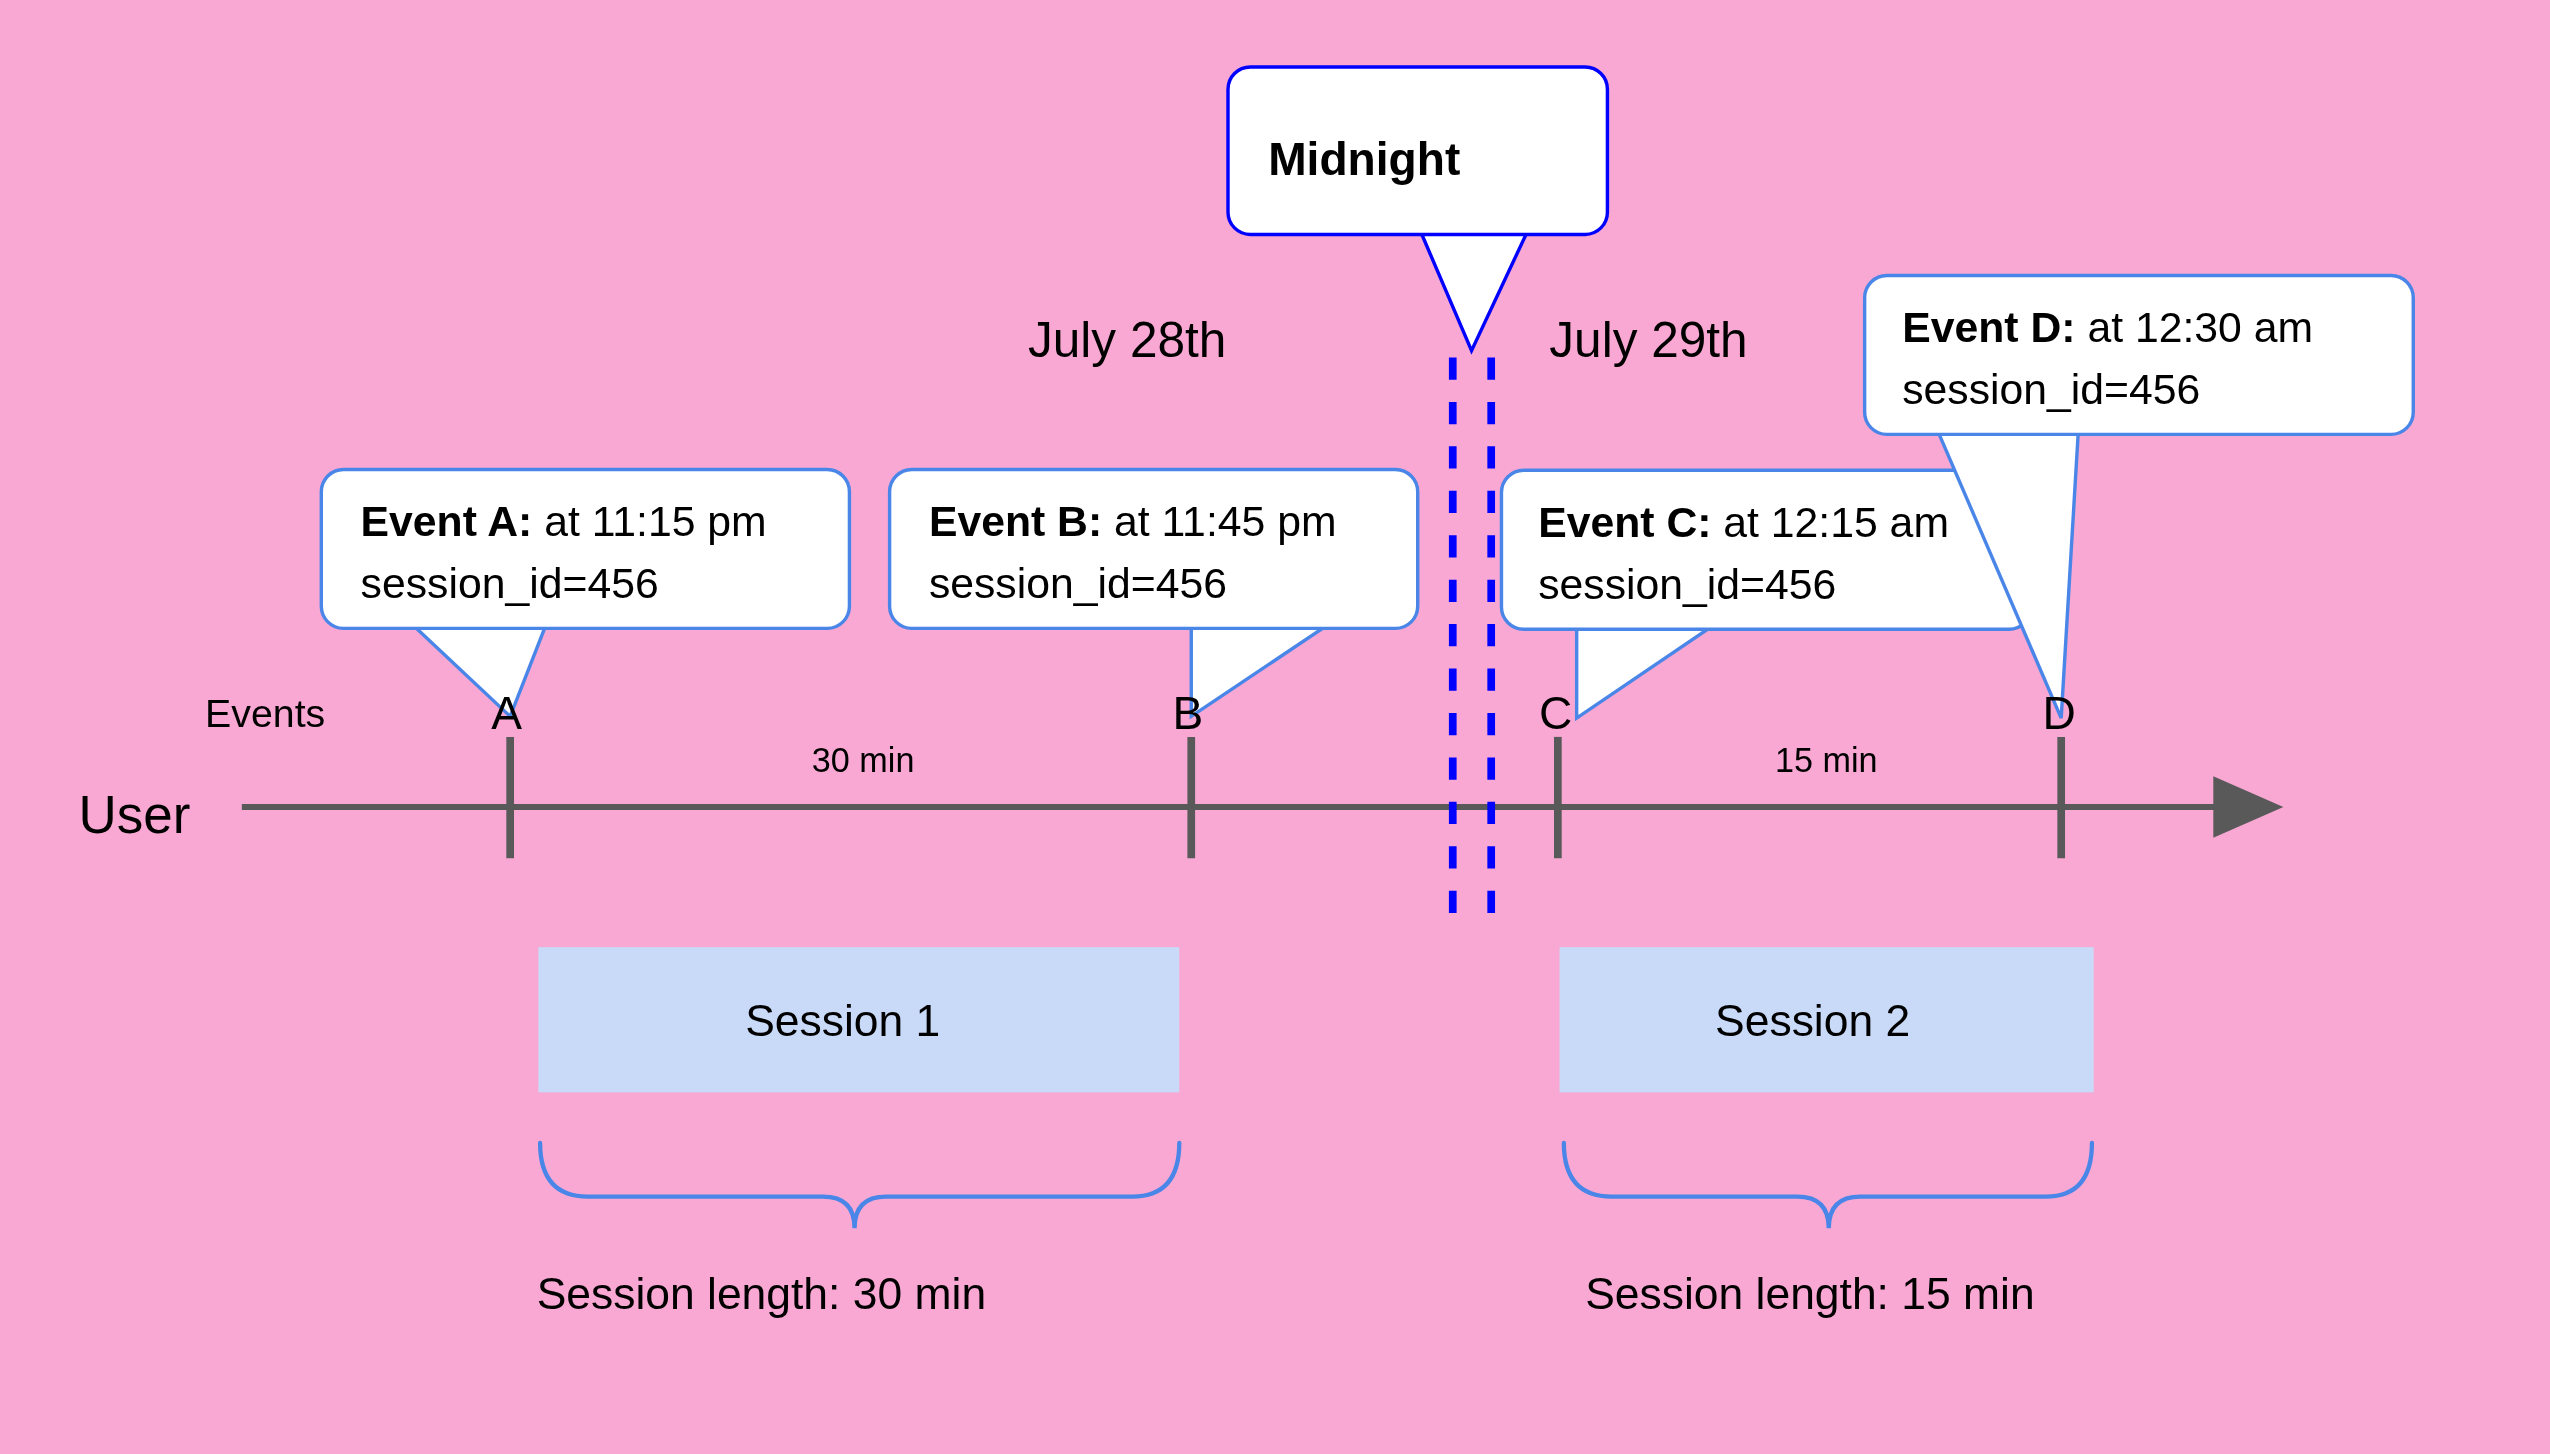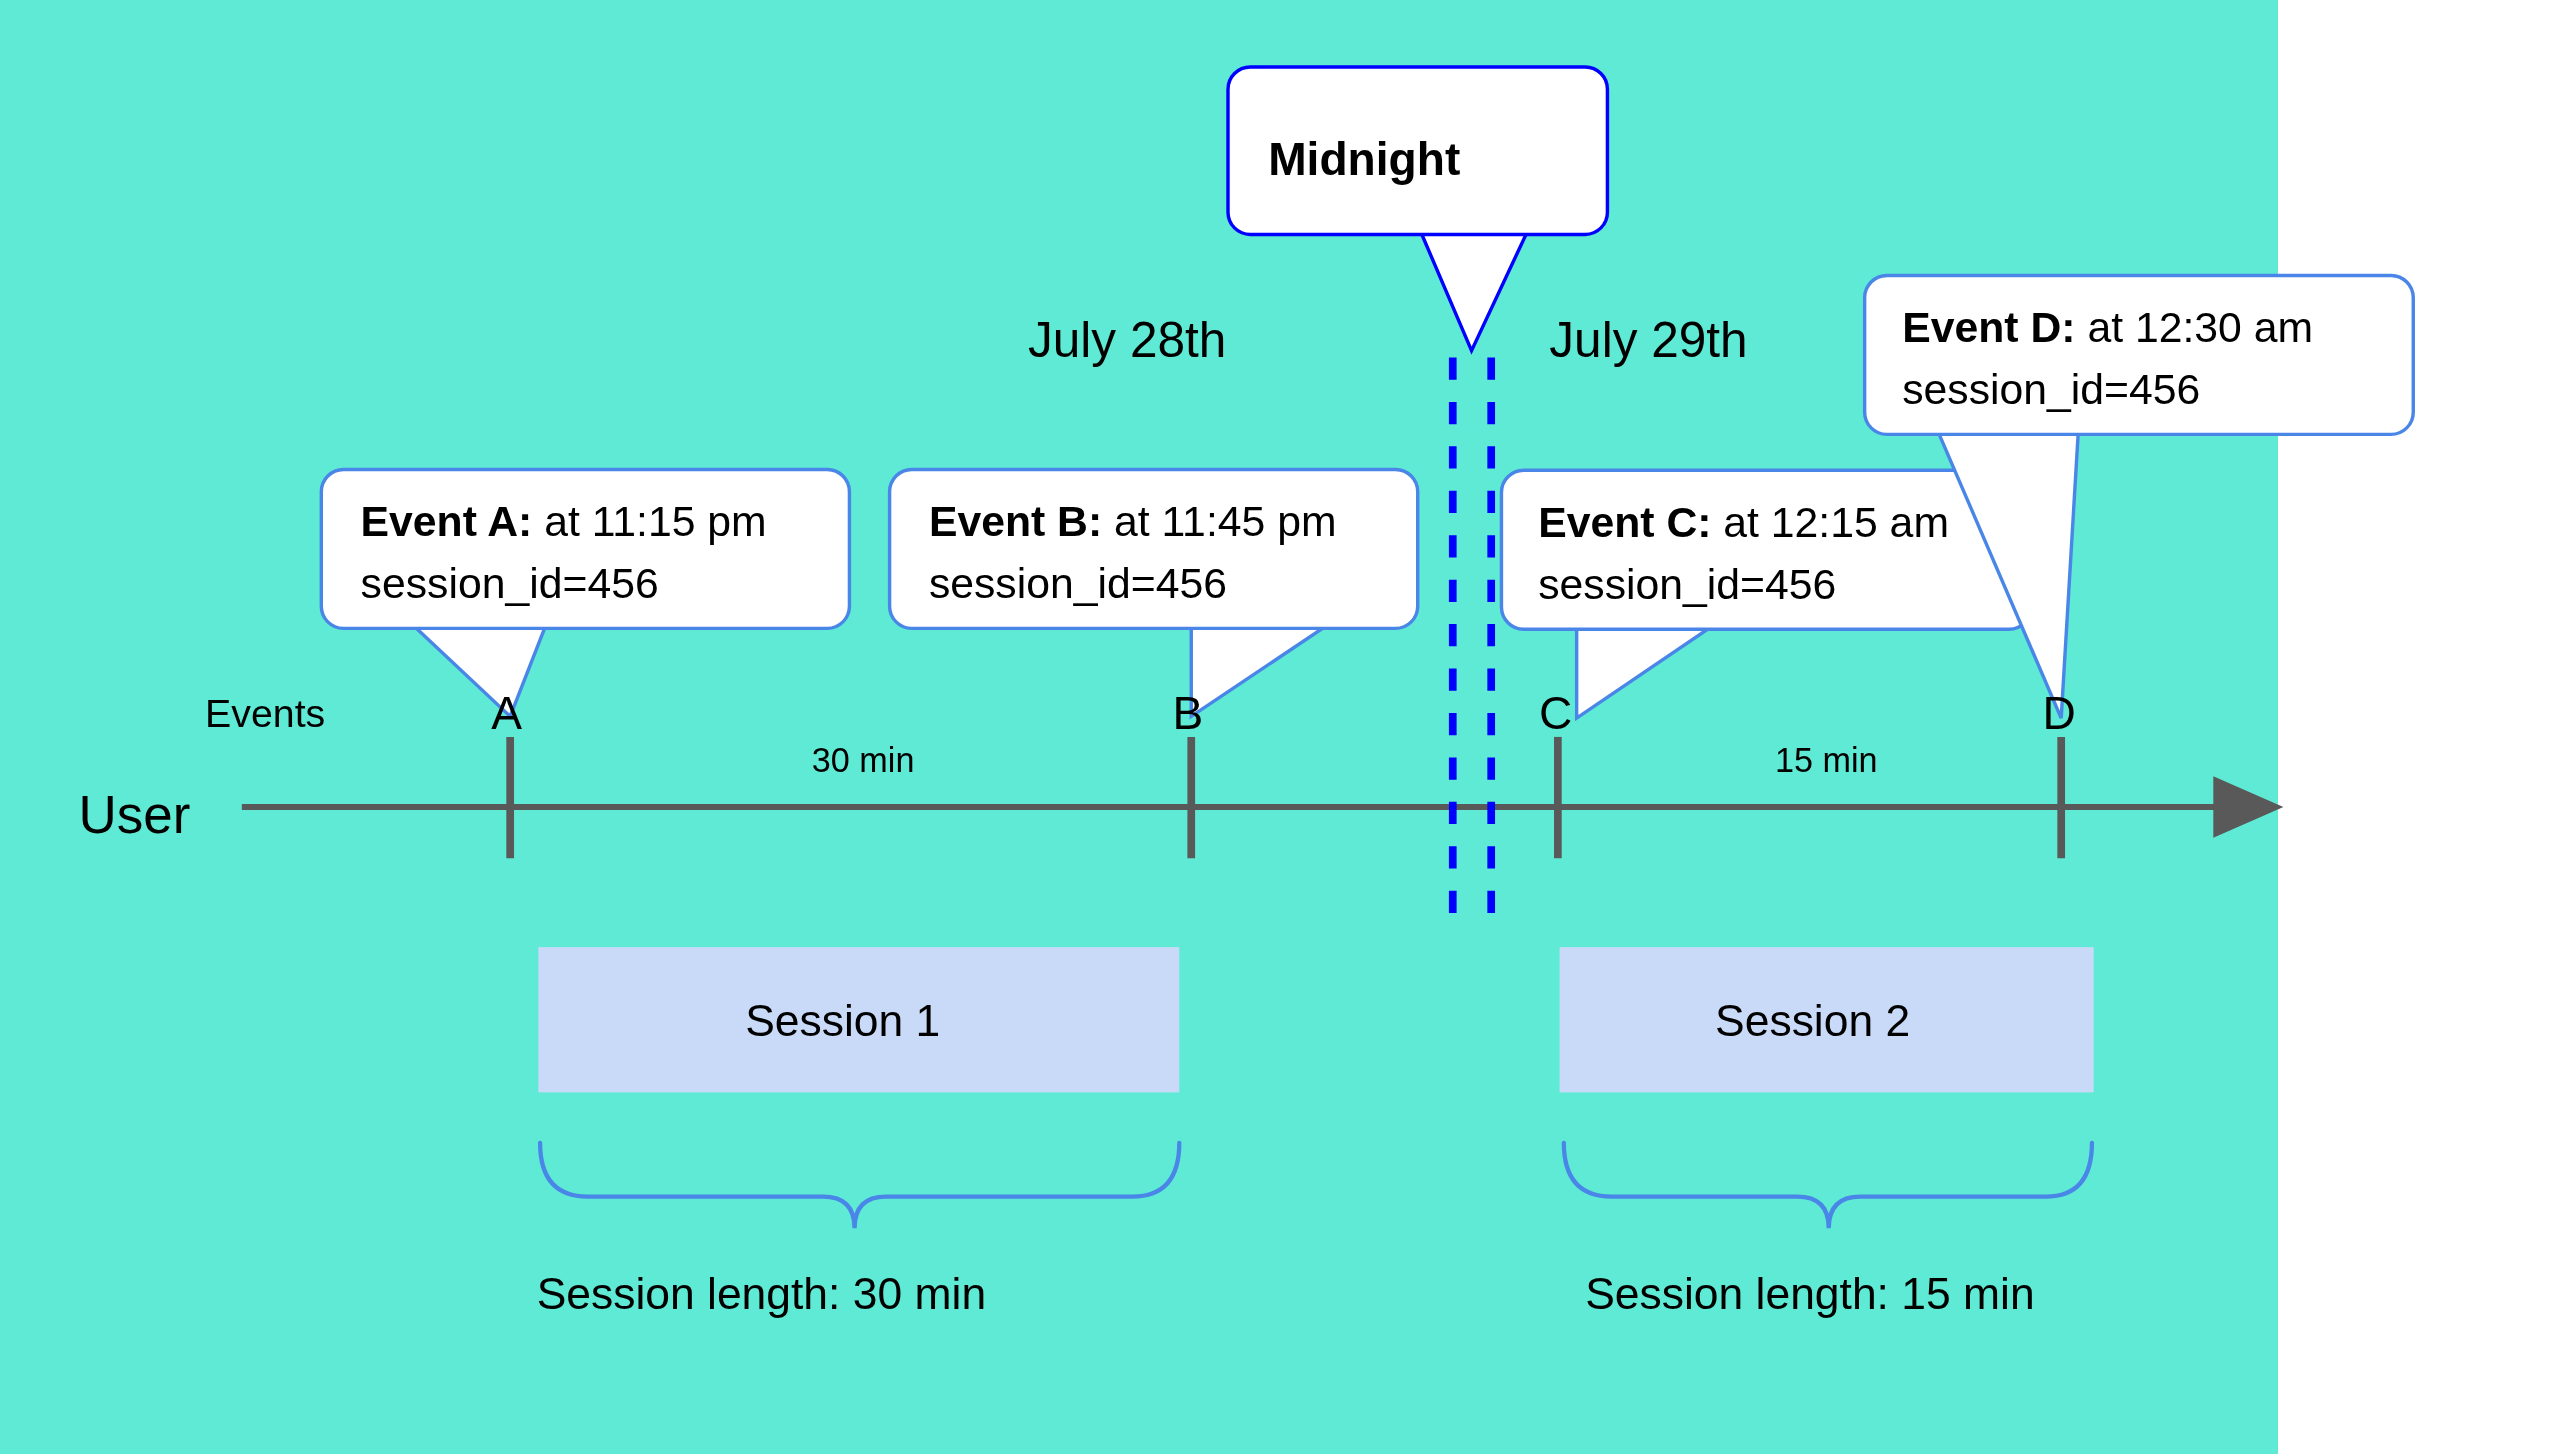--- a/index.html
+++ b/index.html
@@ -8,23 +8,23 @@
     background: #ffffff;
   }
   body {
     width: 2550px;
     height: 1455px;
     font-family: "Liberation Sans", sans-serif;
     overflow: hidden;
   }
   #diagram-root {
     position: relative;
-    width: 2278px;
+    width: 2550px;
     height: 1455px;
-    background: #5eead4;
+    background: #f9a8d4;
   }
   svg.layer {
     position: absolute;
     top: 0;
     left: 0;
     width: 2550px;
     height: 1455px;
   }
   text {
     font-family: "Liberation Sans", sans-serif;

